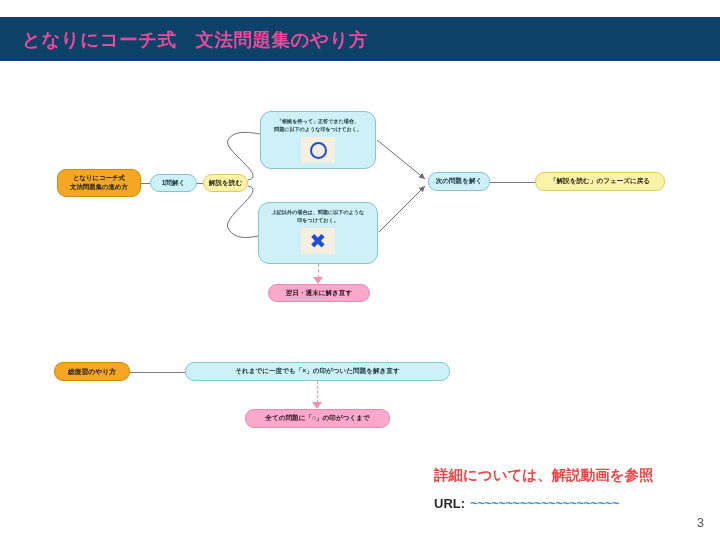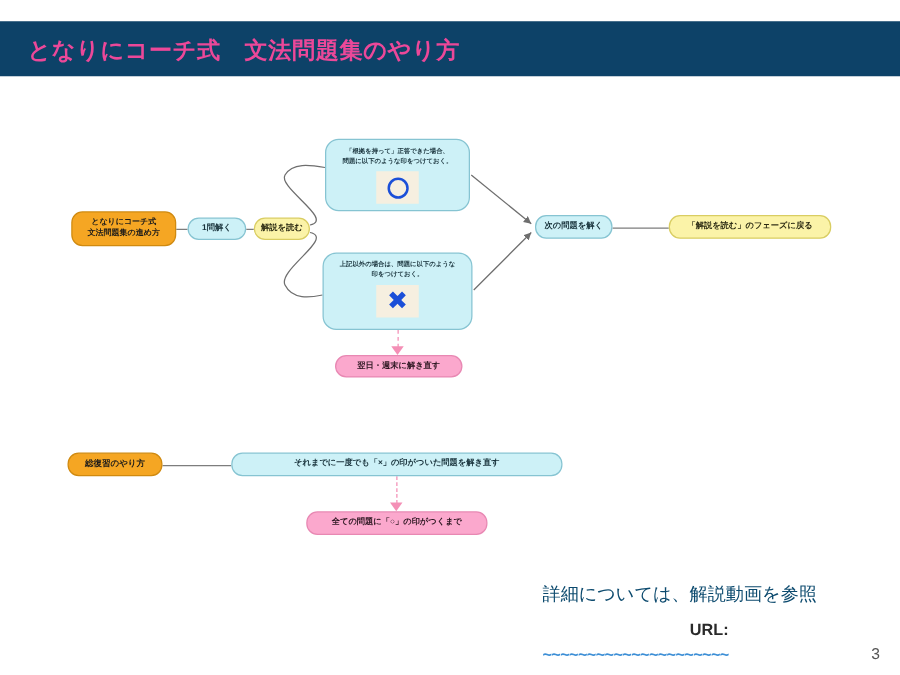--- a/index.html
+++ b/index.html
@@ -168,32 +168,31 @@
     z-index: 2;
     pointer-events: none;
   }
 
   
   .footer-headline {
     position: absolute;
     left: 434px;
     top: 466px;
     font-size: 14.5px;
-    font-weight: 400;
-    color: #0c4a6e;
+    font-weight: 700;
+    color: #ef4444;
     white-space: pre;
   }
   .footer-url-row {
     position: absolute;
     left: 434px;
     top: 496px;
     display: flex;
-    align-items: flex-end;
+    align-items: flex-start;
     gap: 5px;
-    flex-direction: column;
   }
   .footer-url-label {
     font-size: 13px;
     font-weight: 700;
     color: #2a2a2a;
   }
   .footer-url-value {
     font-size: 13px;
     font-weight: 700;
     color: #3d8fd6;

